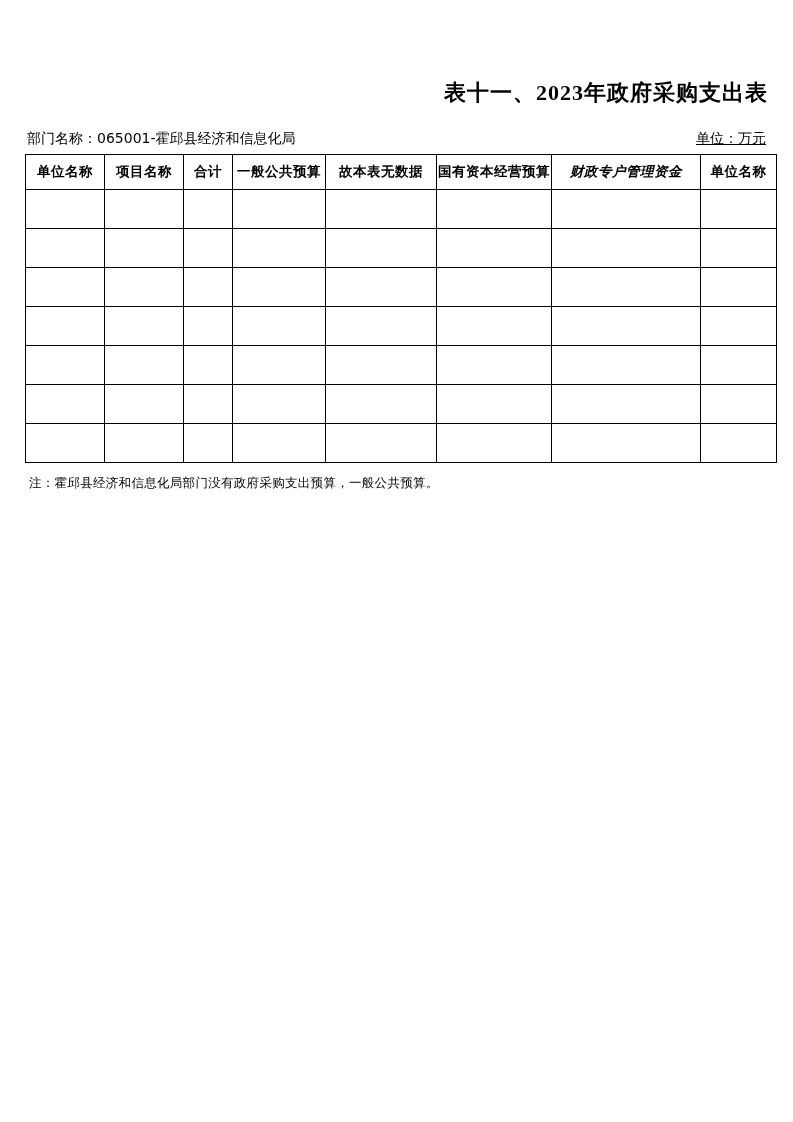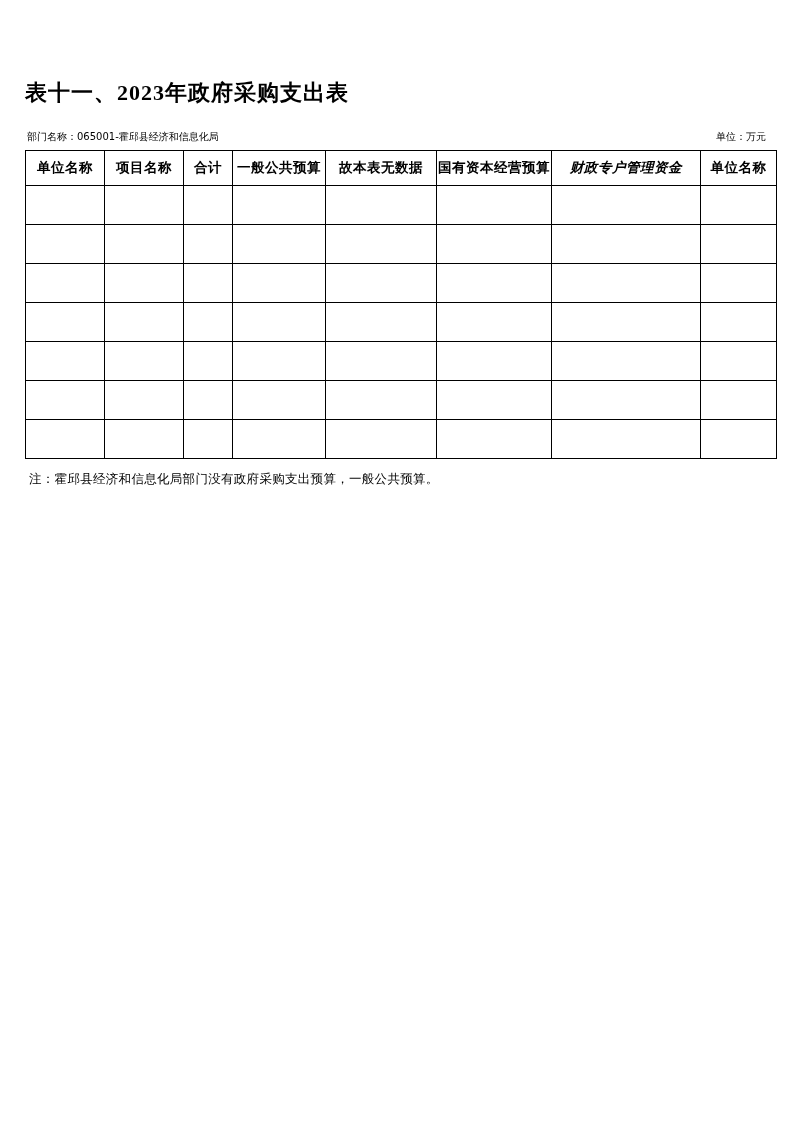--- a/index.html
+++ b/index.html
@@ -18,41 +18,42 @@
   .page {
     position: absolute;
     top: 0;
     left: 0;
     width: 793px;
     height: 1122px;
     box-sizing: border-box;
     padding: 0 25px;
   }
   .doc-title {
-    text-align: left;
+    text-align: right;
     font-size: 22px;
     font-weight: bold;
     letter-spacing: 1px;
     margin-top: 78px;
     font-family: "Liberation Serif", "DejaVu Serif", serif;
   }
   .meta-row {
     display: flex;
     justify-content: space-between;
     align-items: flex-end;
     margin-top: 22px;
     padding: 0 2px;
-    font-size: 10px;
+    font-size: 14px;
     font-family: "DejaVu Sans", "Liberation Sans", sans-serif;
   }
   .meta-left {
     white-space: nowrap;
   }
   .meta-right {
     white-space: nowrap;
+    text-decoration: underline;
   }
   table.budget {
     margin-top: 6px;
     border-collapse: collapse;
     width: 743px;
     table-layout: fixed;
   }
   table.budget th,
   table.budget td {
     border: 1px solid #000000;

